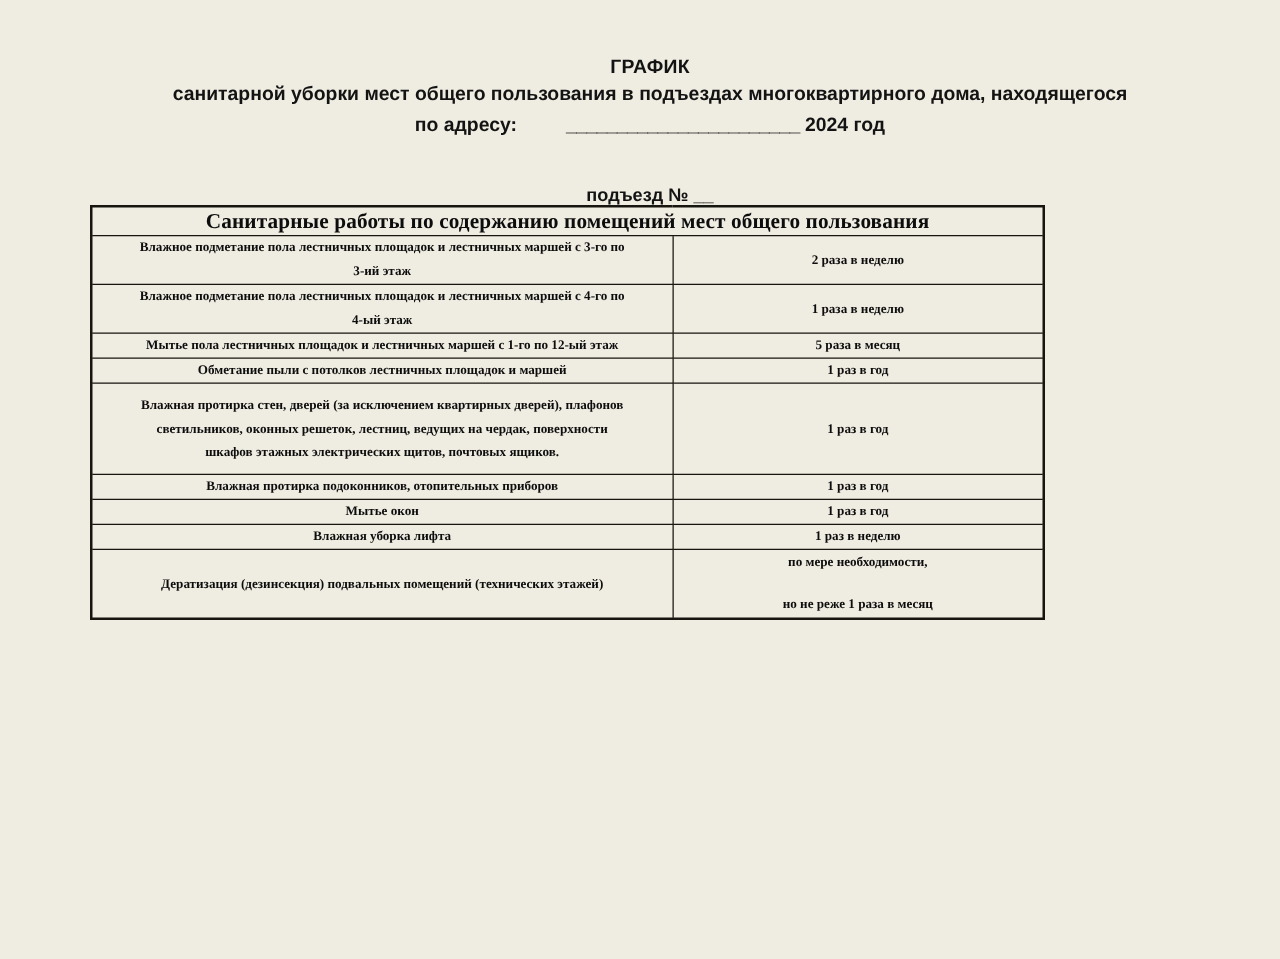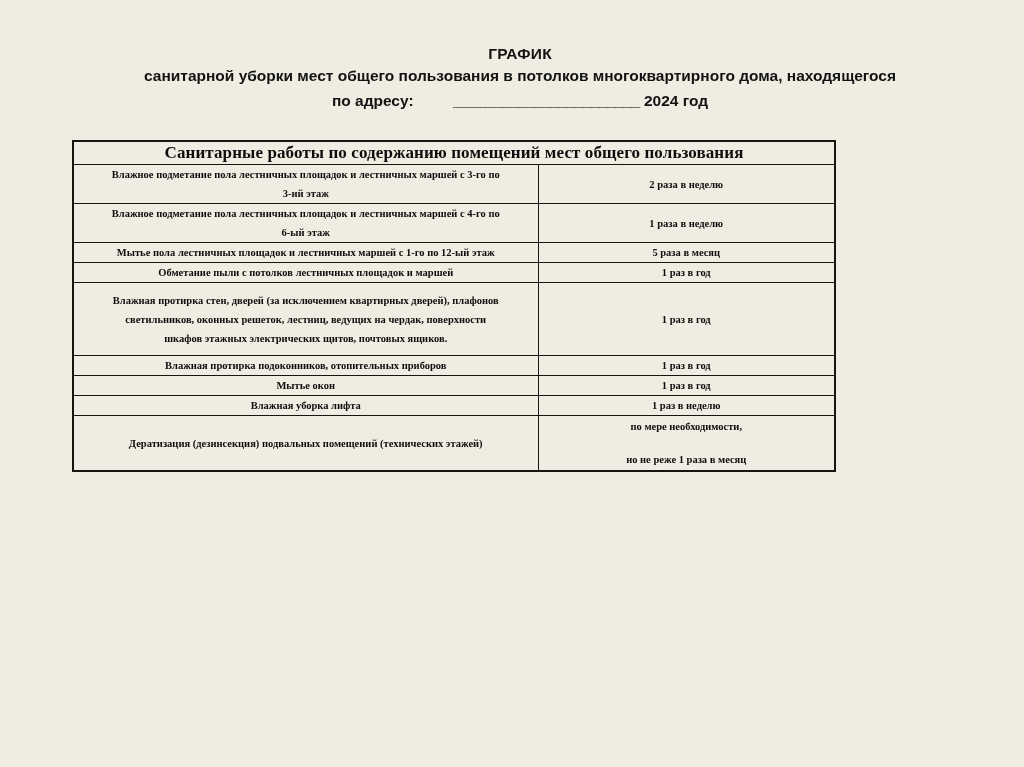--- a/index.html
+++ b/index.html
@@ -53,21 +53,21 @@
   }
   .blank-long {
     letter-spacing: -0.5px;
     margin-left: 35px;
   }
 
   
   .table-wrap {
     position: absolute;
     left: 72px;
-    top: 140px;
+    top: 164px;
     width: 764px;
   }
   table.schedule {
     width: 100%;
     border-collapse: collapse;
     table-layout: fixed;
     background: #efece1;
     border: 2px solid #17150f;
   }
   table.schedule td,
@@ -118,21 +118,21 @@
   }
   .freq-multi span.l1 { padding-bottom: 14px; }
 </style>
 </head>
 <body>
 
 <div class="page">
 
   <div class="title-block">
     <div class="title-line-1">ГРАФИК</div>
-    <div class="title-line-2">санитарной уборки мест общего пользования в потолков многоквартирного дома, находящегося</div>
+    <div class="title-line-2">санитарной уборки мест общего пользования в подъездах многоквартирного дома, находящегося</div>
     <div class="title-line-3">
       <span>по адресу:</span>
       <span class="blank-long">_______________________</span>
       <span>2024 год</span>
     </div>
     <div class="title-line-4">подъезд № __</div>
   </div>
 
   <div class="table-wrap">
     <table class="schedule">
@@ -153,21 +153,21 @@
               <span>3-ий этаж</span>
             </span>
           </td>
           <td class="freq-cell">2 раза в неделю</td>
         </tr>
 
         <tr class="r-two">
           <td class="task-cell">
             <span class="multi-line">
               <span>Влажное подметание пола лестничных площадок и лестничных маршей с 4-го по</span>
-              <span>6-ый этаж</span>
+              <span>4-ый этаж</span>
             </span>
           </td>
           <td class="freq-cell">1 раза в неделю</td>
         </tr>
 
         <tr class="r-one">
           <td class="task-cell">Мытье пола лестничных площадок и лестничных маршей с 1-го по 12-ый этаж</td>
           <td class="freq-cell">5 раза в месяц</td>
         </tr>
 

